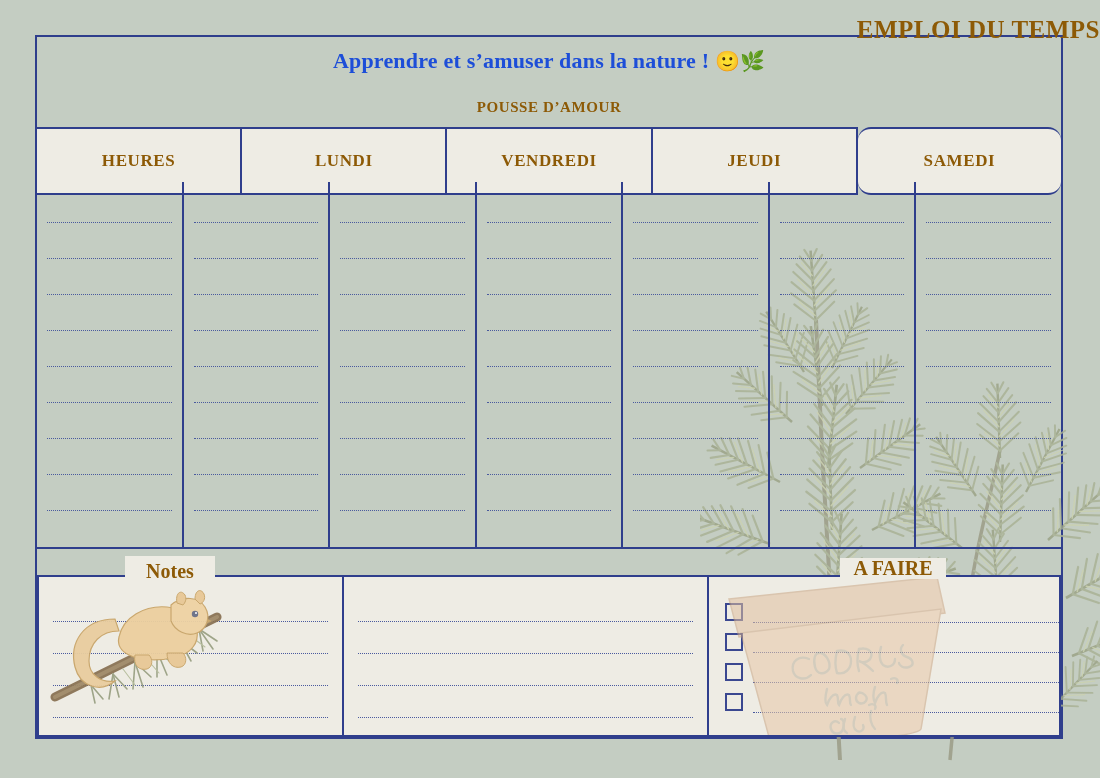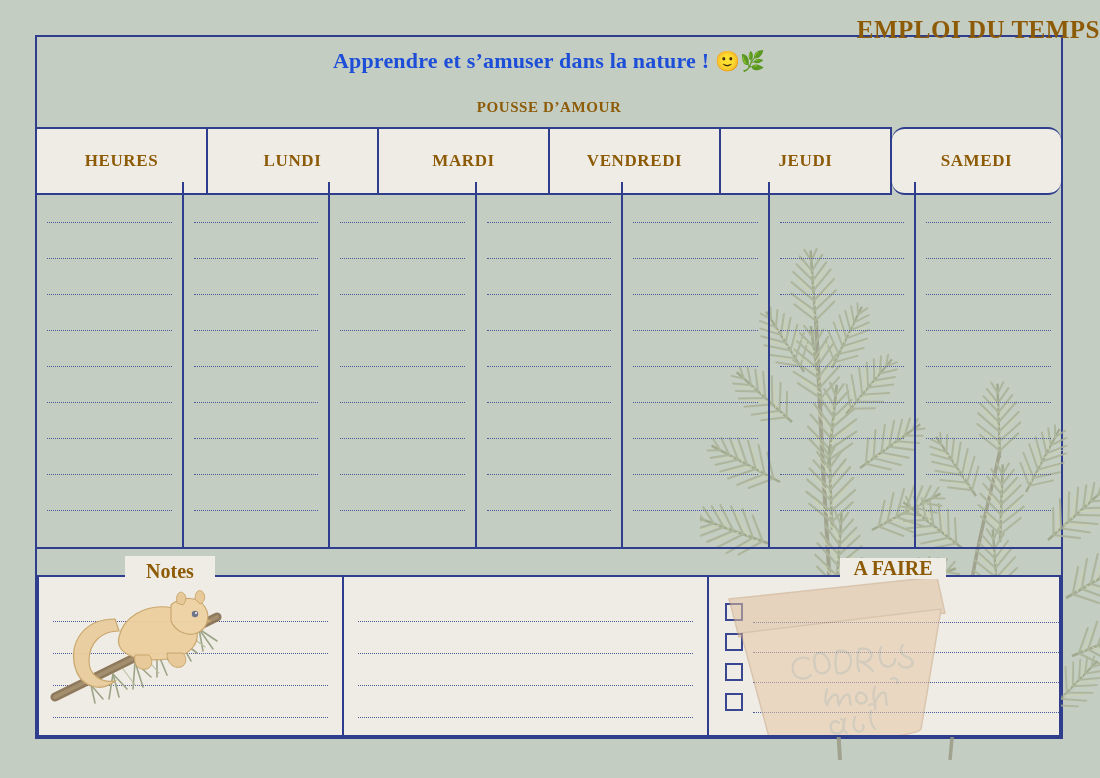--- a/index.html
+++ b/index.html
@@ -389,21 +389,20 @@
         </g>
       <g transform="translate(350,510) rotate(44) scale(1.1)">
           <use href="#needleSprig"></use>
         </g>
     </g>
   </svg>
 
   <div class="head-row">
     <div class="head-cell">HEURES</div>
     <div class="head-cell">LUNDI</div>
-    <div class="head-cell">MARDI</div>
     <div class="head-cell">VENDREDI</div>
     <div class="head-cell">JEUDI</div>
     <div class="head-cell">SAMEDI</div>
   </div>
 
   <div class="grid-body" id="grid-body">
     <div class="grid-col">
         <div class="rules">
           <div class="rule" style="top: 40px;"></div>
           <div class="rule" style="top: 76px;"></div>

